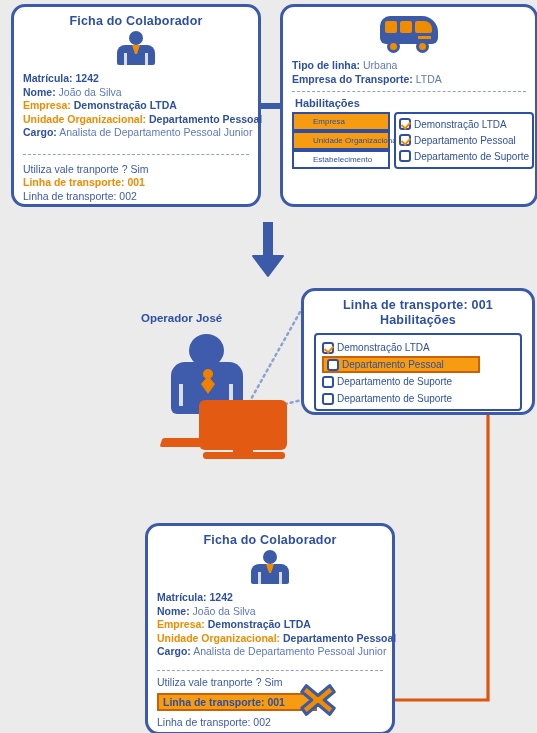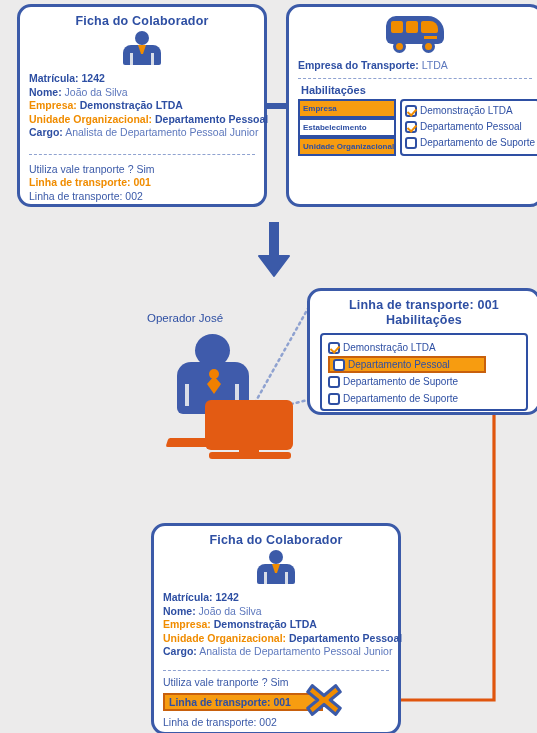--- a/index.html
+++ b/index.html
@@ -3,21 +3,21 @@
 <meta charset="utf-8">
 <style>
   html,body{margin:0;padding:0;}
   body{
     width:537px;height:733px;
     background:#ecebeb;
     font-family:"Liberation Sans",sans-serif;
     overflow:hidden;
     position:relative;
   }
-  .stage{position:absolute;left:12px;top:0;width:456px;height:733px;}
+  .stage{position:absolute;left:6px;top:0;width:456px;height:733px;}
 
   
   .card{
     position:absolute;
     background:#ffffff;
     border:3px solid #3b5aa8;
     border-radius:14px;
     box-sizing:border-box;
     z-index:5;
   }
@@ -81,22 +81,22 @@
     background:#f79c10;border:2px solid #c8600c;box-sizing:border-box;
     padding:1px 4px;display:inline-block;color:#2e4fa3;font-weight:bold;font-size:10.5px;
   }
 
   
   .hab-title{font-size:11px;font-weight:bold;color:#2e4fa3;margin:2px 0 3px 3px;}
   .hab-wrap{display:flex;gap:4px;}
   .hab-left{width:98px;}
   .tagbox{
     border:2px solid #2e4fa3;box-sizing:border-box;height:19px;
-    font-size:8px;color:#2e4fa3;display:flex;align-items:center;padding-left:3px;
-    background:#ffffff;white-space:nowrap;font-weight:bold;
+    font-size:8px;color:#2e4fa3;display:flex;align-items:center;padding-left:19px;
+    background:#ffffff;white-space:nowrap;
   }
   .tagbox.on{background:#f79c10;}
   .hab-right{
     flex:1;border:2px solid #2e4fa3;border-radius:4px;background:#fff;
     padding:2px 3px;box-sizing:border-box;
   }
   .chkrow{display:flex;align-items:center;height:16px;}
   .chk{
     width:12px;height:12px;border:2px solid #2e4fa3;border-radius:3px;box-sizing:border-box;
     background:#fff;position:relative;flex:0 0 auto;margin-right:3px;
@@ -109,21 +109,21 @@
 
   
   .big-arrow{position:absolute;left:246px;top:222px;width:32px;height:58px;z-index:4;}
 
   
   .top-connector{position:absolute;left:247px;top:103px;width:30px;height:6px;background:#3b5aa8;z-index:2;}
 
   
   .operator{position:absolute;left:135px;top:312px;width:135px;height:115px;z-index:6;}
   .op-label{
-    position:absolute;left:0;top:0;font-size:11.5px;font-weight:normal;color:#2e4fa3;
+    position:absolute;left:0;top:0;font-size:11.5px;font-weight:bold;color:#2e4fa3;
     white-space:nowrap;
   }
   .op-head{position:absolute;left:48px;top:22px;width:35px;height:33px;border-radius:50%;background:#3f5bab;}
   .op-body{position:absolute;left:30px;top:50px;width:72px;height:52px;background:#3f5bab;border-radius:14px 14px 6px 6px;}
   .op-tieknot{position:absolute;left:62px;top:57px;width:10px;height:10px;border-radius:50%;background:#f08000;}
   .op-tie{position:absolute;left:60px;top:64px;width:14px;height:18px;background:#f08000;
      clip-path:polygon(50% 0,100% 45%,50% 100%,0 45%);}
   .op-armL{position:absolute;left:38px;top:72px;width:4px;height:22px;background:#d9dde8;}
   .op-armR{position:absolute;left:88px;top:72px;width:4px;height:18px;background:#d9dde8;}
   .op-monitor{position:absolute;left:58px;top:88px;width:88px;height:50px;background:#e35b13;border-radius:6px;}
@@ -182,32 +182,33 @@
       <div class="bodyb"></div>
       <div class="w1"></div>
         <div class="w2"></div>
         <div class="w3"></div>
       <div class="stripe"></div>
       <div class="wh l"></div>
         <div class="wh r"></div>
     </div>
 
     <div style="margin-top:5px;">
+      <div class="line"><span class="lbl">Tipo de linha:</span> <span class="val">Urbana</span></div>
       <div class="line"><span class="lbl">Empresa do Transporte:</span> <span class="val">LTDA</span></div>
     </div>
 
     <div class="dashsep" style="margin-top:5px;"></div>
 
     <div class="hab-title">Habilitações</div>
 
     <div class="hab-wrap">
       <div class="hab-left">
         <div class="tagbox on">Empresa</div>
+        <div class="tagbox on">Unidade Organizacional</div>
         <div class="tagbox">Estabelecimento</div>
-        <div class="tagbox on">Unidade Organizacional</div>
       </div>
       <div class="hab-right">
         <div class="chkrow">
           <span class="chk checked"></span>
           <span class="chklabel">Demonstração LTDA</span>
         </div>
         <div class="chkrow">
           <span class="chk checked"></span>
           <span class="chklabel">Departamento Pessoal</span>
         </div>

